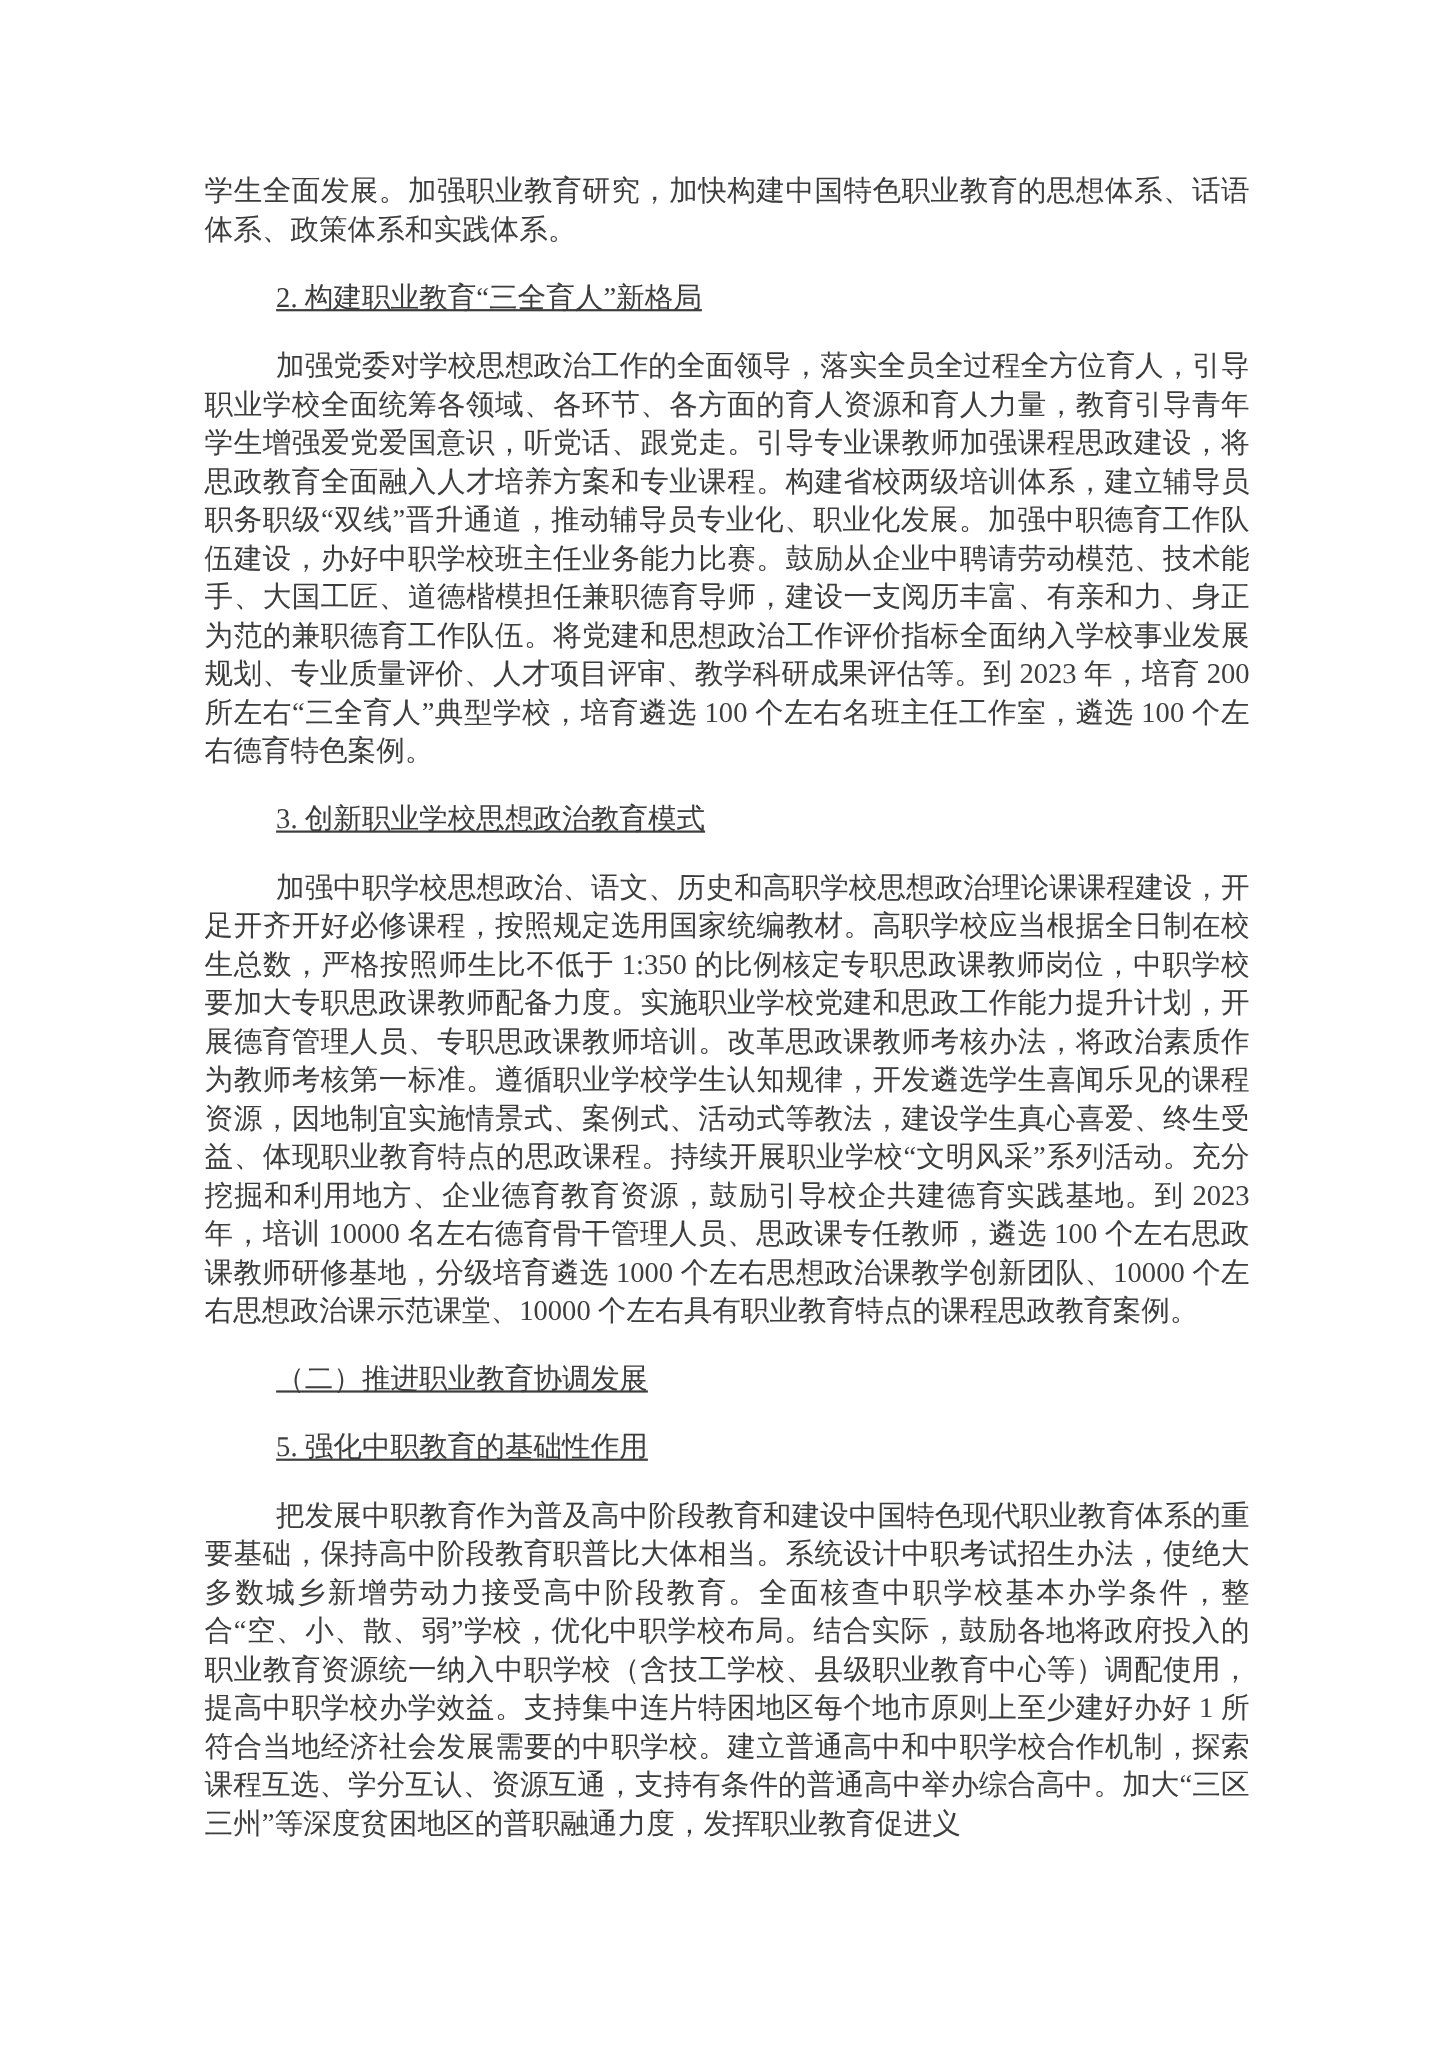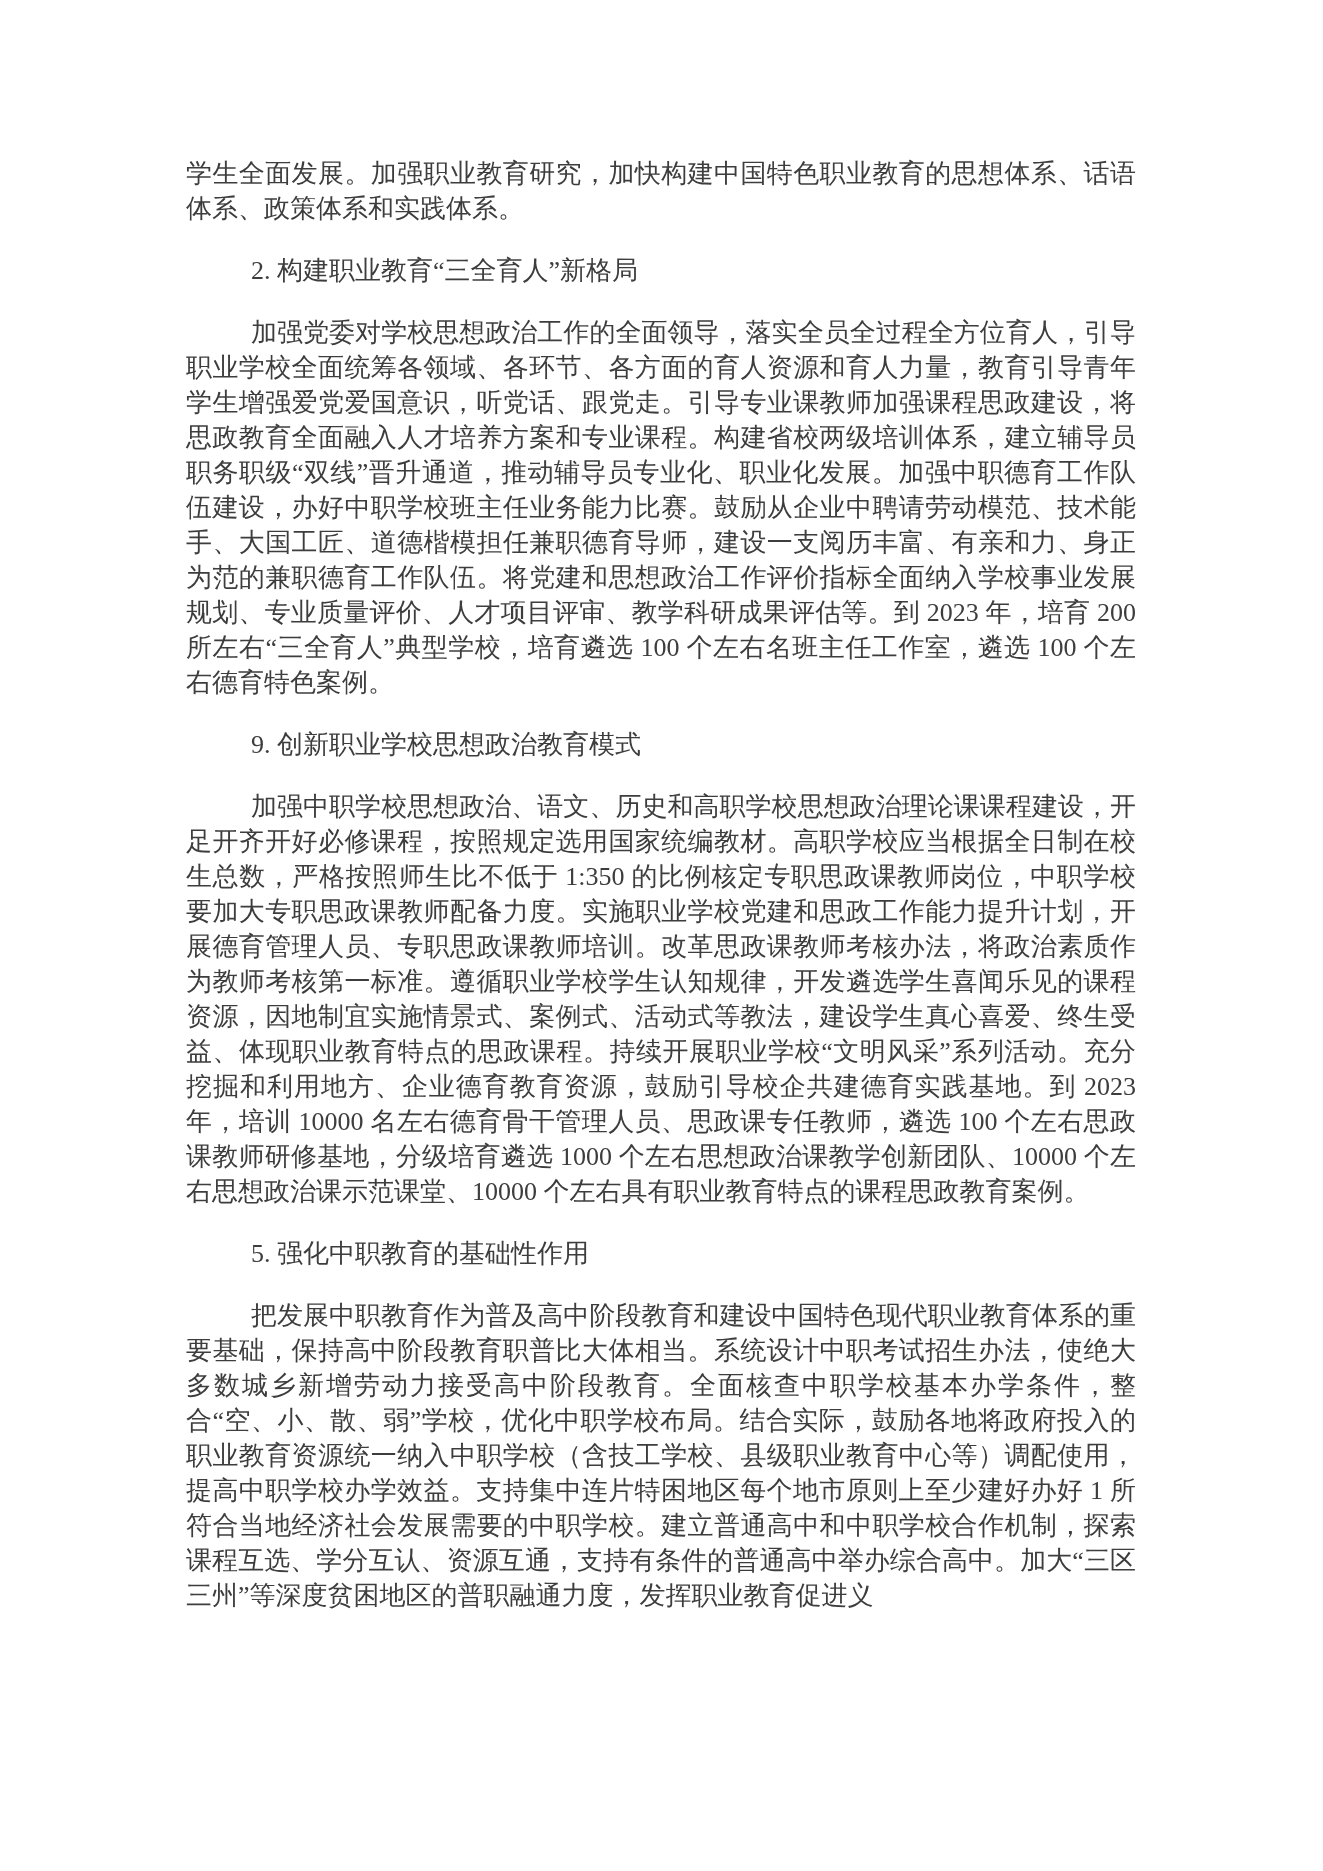--- a/index.html
+++ b/index.html
@@ -37,28 +37,30 @@
     word-break: normal;
   }
   .block:last-child {
     margin-bottom: 0;
   }
   .indent {
     text-indent: 2.5em;
   }
   .heading {
     text-align: left;
+    text-decoration: underline;
   }
 </style>
 </head>
 <body>
 
 <div class="page">
   <div class="content">
     <p class="block">学生全面发展。加强职业教育研究，加快构建中国特色职业教育的思想体系、话语体系、政策体系和实践体系。</p>
     <p class="block heading indent">2. 构建职业教育“三全育人”新格局</p>
     <p class="block indent">加强党委对学校思想政治工作的全面领导，落实全员全过程全方位育人，引导职业学校全面统筹各领域、各环节、各方面的育人资源和育人力量，教育引导青年学生增强爱党爱国意识，听党话、跟党走。引导专业课教师加强课程思政建设，将思政教育全面融入人才培养方案和专业课程。构建省校两级培训体系，建立辅导员职务职级“双线”晋升通道，推动辅导员专业化、职业化发展。加强中职德育工作队伍建设，办好中职学校班主任业务能力比赛。鼓励从企业中聘请劳动模范、技术能手、大国工匠、道德楷模担任兼职德育导师，建设一支阅历丰富、有亲和力、身正为范的兼职德育工作队伍。将党建和思想政治工作评价指标全面纳入学校事业发展规划、专业质量评价、人才项目评审、教学科研成果评估等。到 2023 年，培育 200 所左右“三全育人”典型学校，培育遴选 100 个左右名班主任工作室，遴选 100 个左右德育特色案例。</p>
-    <p class="block heading indent">9. 创新职业学校思想政治教育模式</p>
+    <p class="block heading indent">3. 创新职业学校思想政治教育模式</p>
     <p class="block indent">加强中职学校思想政治、语文、历史和高职学校思想政治理论课课程建设，开足开齐开好必修课程，按照规定选用国家统编教材。高职学校应当根据全日制在校生总数，严格按照师生比不低于 1:350 的比例核定专职思政课教师岗位，中职学校要加大专职思政课教师配备力度。实施职业学校党建和思政工作能力提升计划，开展德育管理人员、专职思政课教师培训。改革思政课教师考核办法，将政治素质作为教师考核第一标准。遵循职业学校学生认知规律，开发遴选学生喜闻乐见的课程资源，因地制宜实施情景式、案例式、活动式等教法，建设学生真心喜爱、终生受益、体现职业教育特点的思政课程。持续开展职业学校“文明风采”系列活动。充分挖掘和利用地方、企业德育教育资源，鼓励引导校企共建德育实践基地。到 2023 年，培训 10000 名左右德育骨干管理人员、思政课专任教师，遴选 100 个左右思政课教师研修基地，分级培育遴选 1000 个左右思想政治课教学创新团队、10000 个左右思想政治课示范课堂、10000 个左右具有职业教育特点的课程思政教育案例。</p>
+    <p class="block heading indent">（二）推进职业教育协调发展</p>
     <p class="block heading indent">5. 强化中职教育的基础性作用</p>
     <p class="block indent">把发展中职教育作为普及高中阶段教育和建设中国特色现代职业教育体系的重要基础，保持高中阶段教育职普比大体相当。系统设计中职考试招生办法，使绝大多数城乡新增劳动力接受高中阶段教育。全面核查中职学校基本办学条件，整合“空、小、散、弱”学校，优化中职学校布局。结合实际，鼓励各地将政府投入的职业教育资源统一纳入中职学校（含技工学校、县级职业教育中心等）调配使用，提高中职学校办学效益。支持集中连片特困地区每个地市原则上至少建好办好 1 所符合当地经济社会发展需要的中职学校。建立普通高中和中职学校合作机制，探索课程互选、学分互认、资源互通，支持有条件的普通高中举办综合高中。加大“三区三州”等深度贫困地区的普职融通力度，发挥职业教育促进义</p>
   </div>
 </div>
 
 </body></html>

